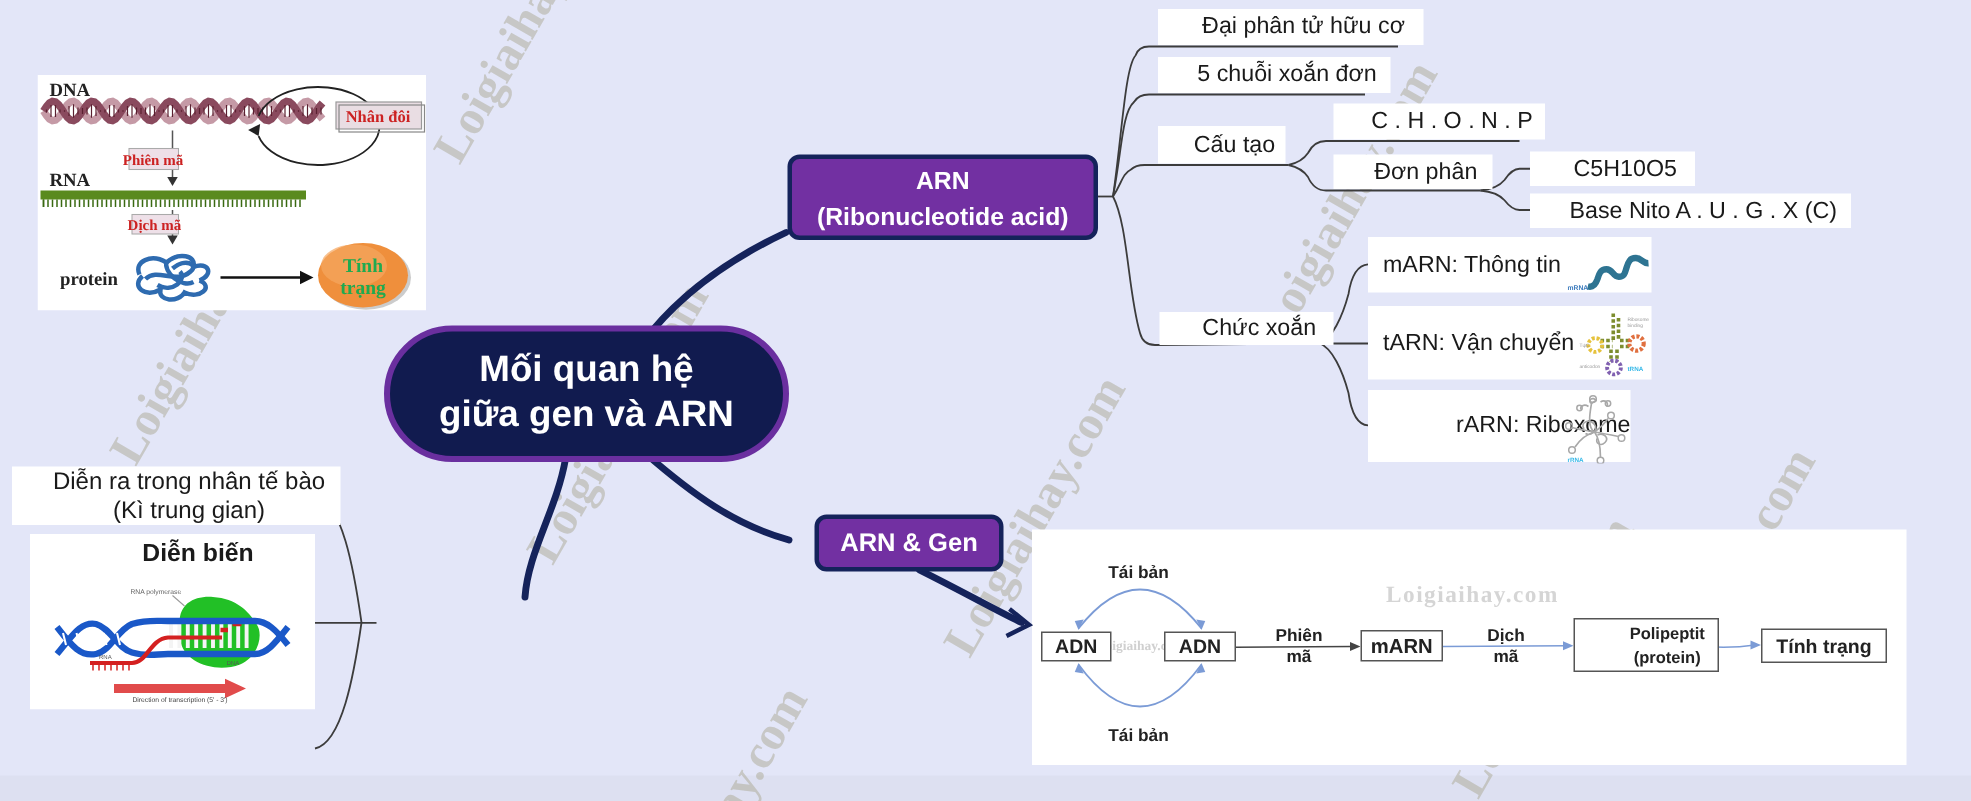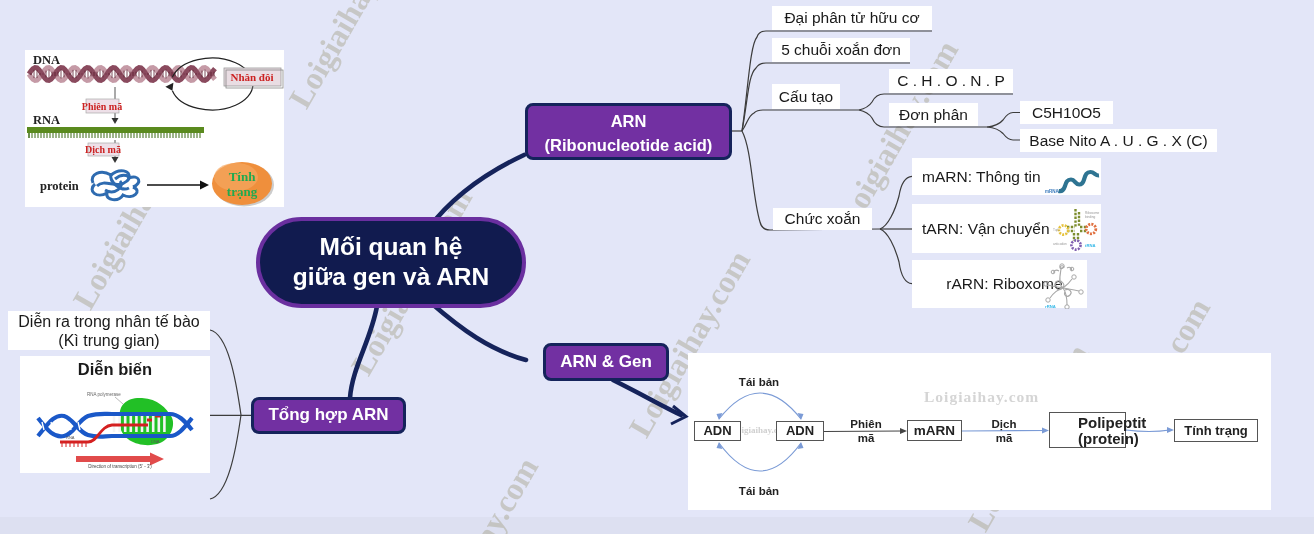--- a/index.html
+++ b/index.html
@@ -3,21 +3,21 @@
 <meta charset="utf-8">
 <style>
 html,body{margin:0;padding:0;}
 #stage{position:relative;width:1314px;height:534px;background:#e3e6f8;overflow:hidden;
   font-family:"Liberation Sans", sans-serif;}
 .wm{position:absolute;z-index:1;font-family:"Liberation Serif", serif;font-weight:bold;
   font-size:32px;line-height:32px;color:rgba(172,170,152,0.52);white-space:nowrap;
   transform-origin:0 50%;transform:rotate(-60deg);}
 #panel{position:absolute;z-index:2;left:688px;top:353px;width:583px;height:157px;background:#ffffff;}
 .lbl{position:absolute;z-index:4;background:#ffffff;color:#1a1a1a;font-size:15.5px;
-  white-space:nowrap;text-align:center;}
+  white-space:nowrap;text-align:center;padding-left:17px;}
 .purp{position:absolute;z-index:4;background:#7230a2;border:3px solid #15235b;border-radius:8px;
   color:#fff;font-weight:bold;text-align:center;box-sizing:border-box;}
 #node{position:absolute;z-index:4;left:256px;top:217px;width:270px;height:91px;background:#111b4f;
   border:4px solid #6a2f9f;border-radius:46px;color:#fff;font-weight:bold;font-size:24.5px;
   line-height:30px;text-align:center;box-sizing:border-box;padding-top:11px;z-index:4;}
 .fbox{position:absolute;z-index:4;background:#fff;border:1.4px solid #555;color:#222;
   font-weight:bold;text-align:center;box-sizing:border-box;}
 .flab{position:absolute;z-index:4;color:#222;font-weight:bold;font-size:11.5px;line-height:13.5px;
   text-align:center;white-space:nowrap;}
 svg.abs{position:absolute;z-index:3;left:0;top:0;pointer-events:none;}
@@ -40,43 +40,42 @@
 <div id="panel"></div>
 <div style="position:absolute;z-index:2;left:924px;top:388px;font-family:'Liberation Serif',serif;
   font-weight:bold;font-size:15.5px;color:#d5d5d5;letter-spacing:1px;">Loigiaihay.com</div>
 <div style="position:absolute;z-index:2;left:731px;top:425px;font-family:'Liberation Serif',serif;
   font-weight:bold;font-size:9px;color:#d0d0d0;">Loigiaihay.com</div>
 
 <div id="node">Mối quan hệ<br>giữa gen và ARN</div>
 
 <div class="purp" style="left:525px;top:103px;width:207px;height:57px;font-size:16.5px;line-height:24px;padding-top:3px;">ARN<br>(Ribonucleotide acid)</div>
 <div class="purp" style="left:543px;top:343px;width:126px;height:38px;font-size:17px;line-height:31px;">ARN &amp; Gen</div>
-<div class="purp" style="left:251px;top:397px;width:155px;height:37px;font-size:17px;line-height:30px;">Tổng hợp ARN</div>
 
 <div class="lbl" style="left:772px;top:6px;width:160px;height:24px;line-height:24px;">Đại phân tử hữu cơ</div>
 <div class="lbl" style="left:772px;top:38px;width:138px;height:24px;line-height:24px;">5 chuỗi xoắn đơn</div>
 <div class="lbl" style="left:772px;top:84px;width:68px;height:25px;line-height:25px;">Cấu tạo</div>
 <div class="lbl" style="left:889px;top:69px;width:124px;height:24px;line-height:24px;">C . H . O . N . P</div>
 <div class="lbl" style="left:889px;top:103px;width:89px;height:23px;line-height:23px;">Đơn phân</div>
 <div class="lbl" style="left:1020px;top:101px;width:93px;height:23px;line-height:23px;">C5H10O5</div>
 <div class="lbl" style="left:1020px;top:129px;width:197px;height:23px;line-height:23px;">Base Nito A . U . G . X (C)</div>
 <div class="lbl" style="left:773px;top:208px;width:99px;height:22px;line-height:22px;">Chức xoắn</div>
 <div class="lbl" style="left:912px;top:158px;width:189px;height:37px;line-height:37px;text-align:left;padding-left:10px;box-sizing:border-box;">mARN: Thông tin</div>
 <div class="lbl" style="left:912px;top:204px;width:189px;height:49px;line-height:49px;text-align:left;padding-left:10px;box-sizing:border-box;">tARN: Vận chuyển</div>
-<div class="lbl" style="left:912px;top:260px;width:175px;height:48px;line-height:48px;text-align:center;padding-left:10px;box-sizing:border-box;">rARN: Riboxome</div>
+<div class="lbl" style="left:912px;top:260px;width:175px;height:48px;line-height:48px;text-align:right;padding-left:10px;box-sizing:border-box;">rARN: Riboxome</div>
 
 <div class="lbl" style="left:8px;top:311px;width:202px;height:38px;line-height:19px;font-size:16px;padding-top:1px;">Diễn ra trong nhân tế bào<br>(Kì trung gian)</div>
 <div class="lbl" style="left:20px;top:356px;width:190px;height:26px;background:transparent;z-index:5;">
   <div style="font-size:16.5px;font-weight:bold;padding-top:4px;">Diễn biến</div>
 </div>
 
 <div class="fbox" style="left:694px;top:421px;width:47px;height:20px;font-size:13px;line-height:18px;">ADN</div>
 <div class="fbox" style="left:776px;top:421px;width:48px;height:20px;font-size:13px;line-height:18px;">ADN</div>
 <div class="fbox" style="left:907px;top:420px;width:55px;height:21px;font-size:13.5px;line-height:19px;">mARN</div>
-<div class="fbox" style="left:1049px;top:412px;width:77px;height:36px;font-size:15px;line-height:16px;padding-top:2px;padding-left:28px;">Polipeptit<br>(protein)</div>
+<div class="fbox" style="left:1049px;top:412px;width:97px;height:36px;font-size:11px;line-height:16px;padding-top:2px;padding-left:28px;">Polipeptit<br>(protein)</div>
 <div class="fbox" style="left:1174px;top:419px;width:84px;height:23px;font-size:13px;line-height:21px;">Tính trạng</div>
 
 <div class="flab" style="left:734px;top:376px;width:50px;">Tái bản</div>
 <div class="flab" style="left:734px;top:485px;width:50px;">Tái bản</div>
 <div class="flab" style="left:841px;top:418px;width:50px;">Phiên<br>mã</div>
 <div class="flab" style="left:979px;top:418px;width:50px;">Dịch<br>mã</div>
 
 <svg class="abs" width="1314" height="534" viewBox="0 0 1314 534">
 
   <g fill="none" stroke="#15235b" stroke-width="4.6" stroke-linecap="round">

